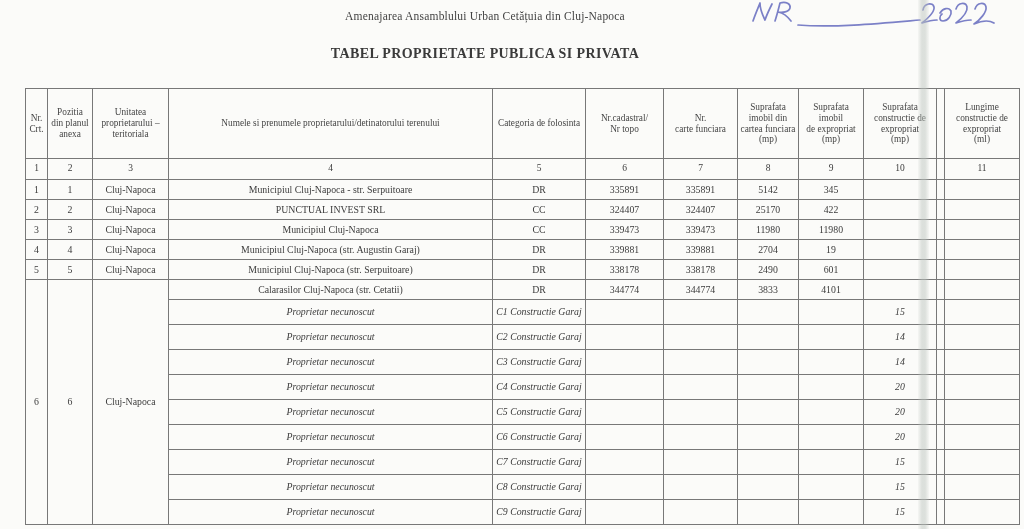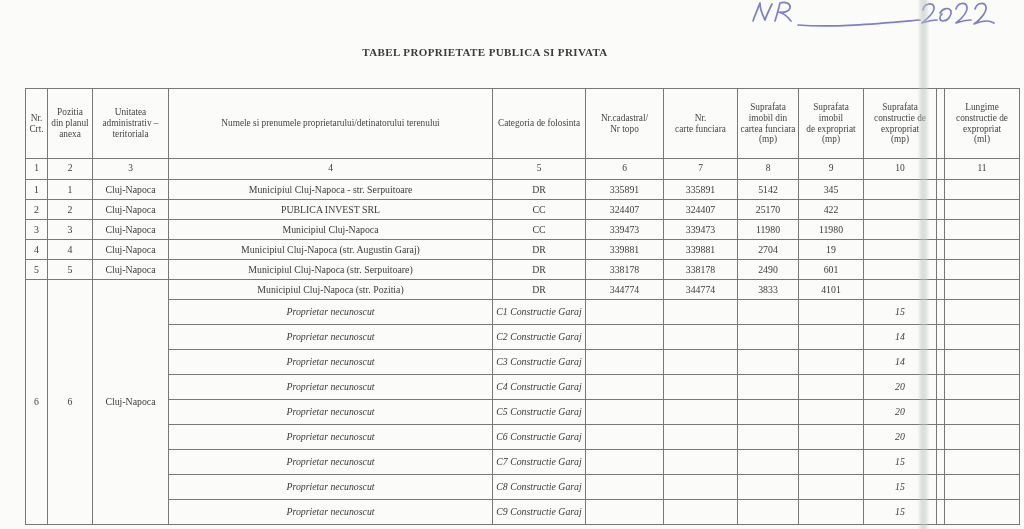--- a/index.html
+++ b/index.html
@@ -11,21 +11,21 @@
     position:relative;
     overflow:hidden;
   }
   .page { position:absolute; inset:0; }
   .title {
     position:absolute; top:10px; left:0; width:970px;
     text-align:center; font-size:11.5px; letter-spacing:0.2px; color:#434343;
   }
   .subtitle {
     position:absolute; top:46px; left:0; width:970px;
-    text-align:center; font-weight:bold; font-size:11px;
+    text-align:center; font-weight:bold; font-size:14px;
     letter-spacing:0.4px; color:#3a3a3a;
   }
   table.doc {
     position:absolute; left:25px; top:88px;
     width:994px; border-collapse:collapse; table-layout:fixed;
   }
   table.doc th, table.doc td {
     border:1px solid #787878;
     text-align:center; vertical-align:middle;
     font-weight:normal;
@@ -51,20 +51,21 @@
     pointer-events:none;
   }
   svg.ink { position:absolute; left:710px; top:0; width:300px; height:46px; }
   svg.ink path { fill:none; stroke:currentColor; stroke-width:1.7; stroke-linecap:round; stroke-linejoin:round; }
 </style>
 </head>
 <body>
 
 <div class="page">
 
+  <div class="title">Amenajarea Ansamblului Urban Cetățuia din Cluj-Napoca</div>
   <div class="subtitle">TABEL PROPRIETATE PUBLICA SI PRIVATA</div>
 
   <svg class="ink" id="hand-ink" viewBox="0 0 300 46" aria-hidden="true" style="color: rgb(123, 128, 199);">
 
     <path d="M43 21 C45 15 48 8 50 3 C50 9 53 16 55 20 C57 14 60 8 62 4"></path>
 
     <path d="M65 21 C67 15 69 7 70 3 C76 1 81 4 80 8 C79 12 72 13 68 12 C73 13 78 17 81 21"></path>
 
     <path d="M88 25 C125 28 175 23 210 20"></path>
 
@@ -93,21 +94,21 @@
         <col style="width:75px">
     </colgroup>
     <thead>
       <tr class="h-row">
         <th>Nr.
 Crt.</th>
         <th>Pozitia
 din planul
 anexa</th>
         <th>Unitatea
-administrativ –
+proprietarului –
 teritoriala</th>
         <th>Numele si prenumele proprietarului/detinatorului terenului</th>
         <th>Categoria de folosinta</th>
         <th>Nr.cadastral/
 Nr topo</th>
         <th>Nr.
 carte funciara</th>
         <th>Suprafata
 imobil din
 cartea funciara
@@ -152,21 +153,21 @@
           <td>5142</td>
           <td>345</td>
           <td></td>
           <td></td>
           <td></td>
         </tr>
         <tr class="r-simple">
           <td>2</td>
           <td>2</td>
           <td>Cluj-Napoca</td>
-          <td>PUBLICA INVEST SRL</td>
+          <td>PUNCTUAL INVEST SRL</td>
           <td>CC</td>
           <td>324407</td>
           <td>324407</td>
           <td>25170</td>
           <td>422</td>
           <td></td>
           <td></td>
           <td></td>
         </tr>
         <tr class="r-simple">
@@ -208,21 +209,21 @@
           <td>2490</td>
           <td>601</td>
           <td></td>
           <td></td>
           <td></td>
         </tr>
         <tr class="r-sub0">
           <td rowspan="10">6</td>
           <td rowspan="10">6</td>
           <td rowspan="10">Cluj-Napoca</td>
-          <td>Municipiul Cluj-Napoca (str. Pozitia)</td>
+          <td>Calarasilor Cluj-Napoca (str. Cetatii)</td>
           <td>DR</td>
           <td>344774</td>
           <td>344774</td>
           <td>3833</td>
           <td>4101</td>
           <td></td>
           <td></td>
           <td></td>
         </tr>
         <tr class="r-sub">

